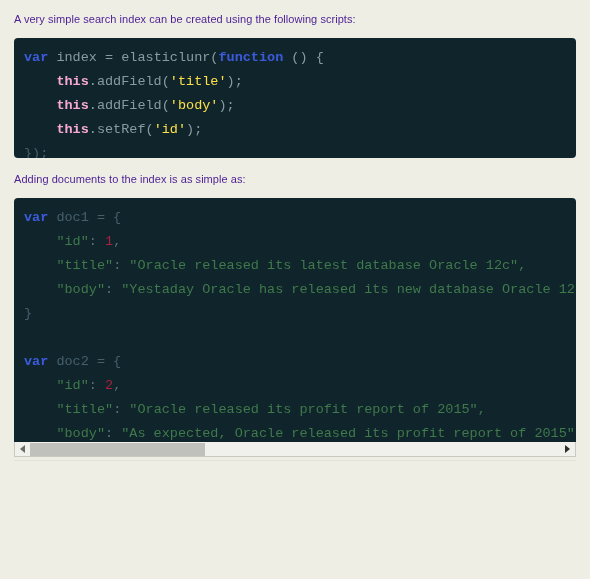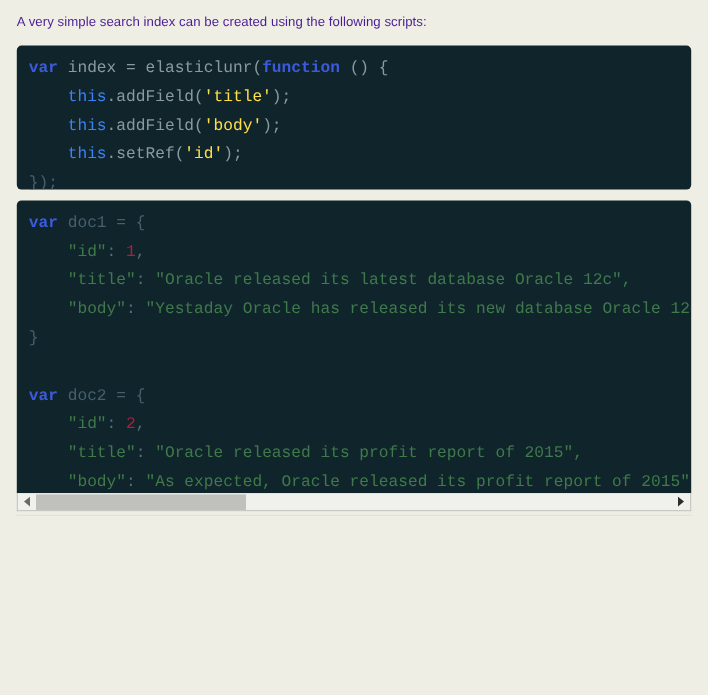--- a/index.html
+++ b/index.html
@@ -50,21 +50,21 @@
     font-family: "Liberation Mono", "DejaVu Sans Mono", monospace;
     font-size: 13.5px;
     line-height: 24px;
     color: #8a9ba0;
     white-space: pre;
     overflow: hidden;
   }
   .ln { display: block; height: 24px; white-space: pre; }
 
   .t-kw   { color: #3b5bdb; font-weight: bold; }
-  .t-this { color: #3b82f6; font-weight: normal; }
+  .t-this { color: #f9a8d4; font-weight: bold; }
   .t-plain{ color: #8a9ba0; }
   .t-str  { color: #fde047; }
   .t-jkey { color: #3f7a4a; }
   .t-jstr { color: #3f7a4a; }
   .t-num  { color: #a8203a; }
   .t-punc { color: #55707a; }
   .t-dim  { color: #45606b; }
 
   
   .scrollbar {
@@ -115,20 +115,21 @@
 <body>
 
 <div class="page">
 
   <p class="para para-1">A very simple search index can be created using the following scripts:</p>
 
   <div class="codeblock cb-1">
     <pre id="code1"><span class="ln"><span class="t-kw">var</span><span class="t-plain"> index = elasticlunr(</span><span class="t-kw">function</span><span class="t-plain"> () {</span></span><span class="ln"><span class="t-plain">    </span><span class="t-this">this</span><span class="t-plain">.addField(</span><span class="t-str">'title'</span><span class="t-plain">);</span></span><span class="ln"><span class="t-plain">    </span><span class="t-this">this</span><span class="t-plain">.addField(</span><span class="t-str">'body'</span><span class="t-plain">);</span></span><span class="ln"><span class="t-plain">    </span><span class="t-this">this</span><span class="t-plain">.setRef(</span><span class="t-str">'id'</span><span class="t-plain">);</span></span><span class="ln"><span class="t-dim">});</span></span></pre>
   </div>
 
+  <p class="para para-2">Adding documents to the index is as simple as:</p>
 
   <div class="codeblock cb-2">
     <pre id="code2"><span class="ln"><span class="t-kw">var</span><span class="t-dim"> doc1 = {</span></span><span class="ln"><span class="t-plain">    </span><span class="t-jkey">"id"</span><span class="t-punc">: </span><span class="t-num">1</span><span class="t-punc">,</span></span><span class="ln"><span class="t-plain">    </span><span class="t-jkey">"title"</span><span class="t-punc">: </span><span class="t-jstr">"Oracle released its latest database Oracle 12c",</span></span><span class="ln"><span class="t-plain">    </span><span class="t-jkey">"body"</span><span class="t-punc">: </span><span class="t-jstr">"Yestaday Oracle has released its new database Oracle 12c"</span></span><span class="ln"><span class="t-dim">}</span></span><span class="ln">&nbsp;</span><span class="ln"><span class="t-kw">var</span><span class="t-dim"> doc2 = {</span></span><span class="ln"><span class="t-plain">    </span><span class="t-jkey">"id"</span><span class="t-punc">: </span><span class="t-num">2</span><span class="t-punc">,</span></span><span class="ln"><span class="t-plain">    </span><span class="t-jkey">"title"</span><span class="t-punc">: </span><span class="t-jstr">"Oracle released its profit report of 2015",</span></span><span class="ln"><span class="t-plain">    </span><span class="t-jkey">"body"</span><span class="t-punc">: </span><span class="t-jstr">"As expected, Oracle released its profit report of 2015"</span></span><span class="ln"><span class="t-dim">}</span></span><span class="ln">&nbsp;</span><span class="ln">&nbsp;</span><span class="ln"><span class="t-plain">index.addDoc(doc1);</span></span></pre>
   </div>
 
   <div class="scrollbar">
     <div class="sb-arrow sb-left">
         <span></span>
       </div>
     <div class="sb-track">

